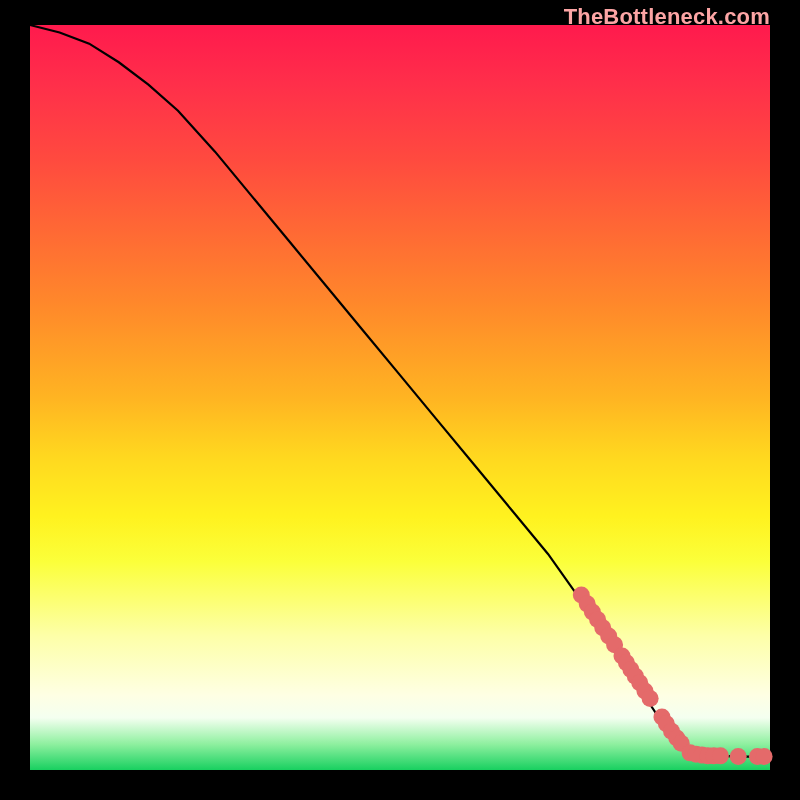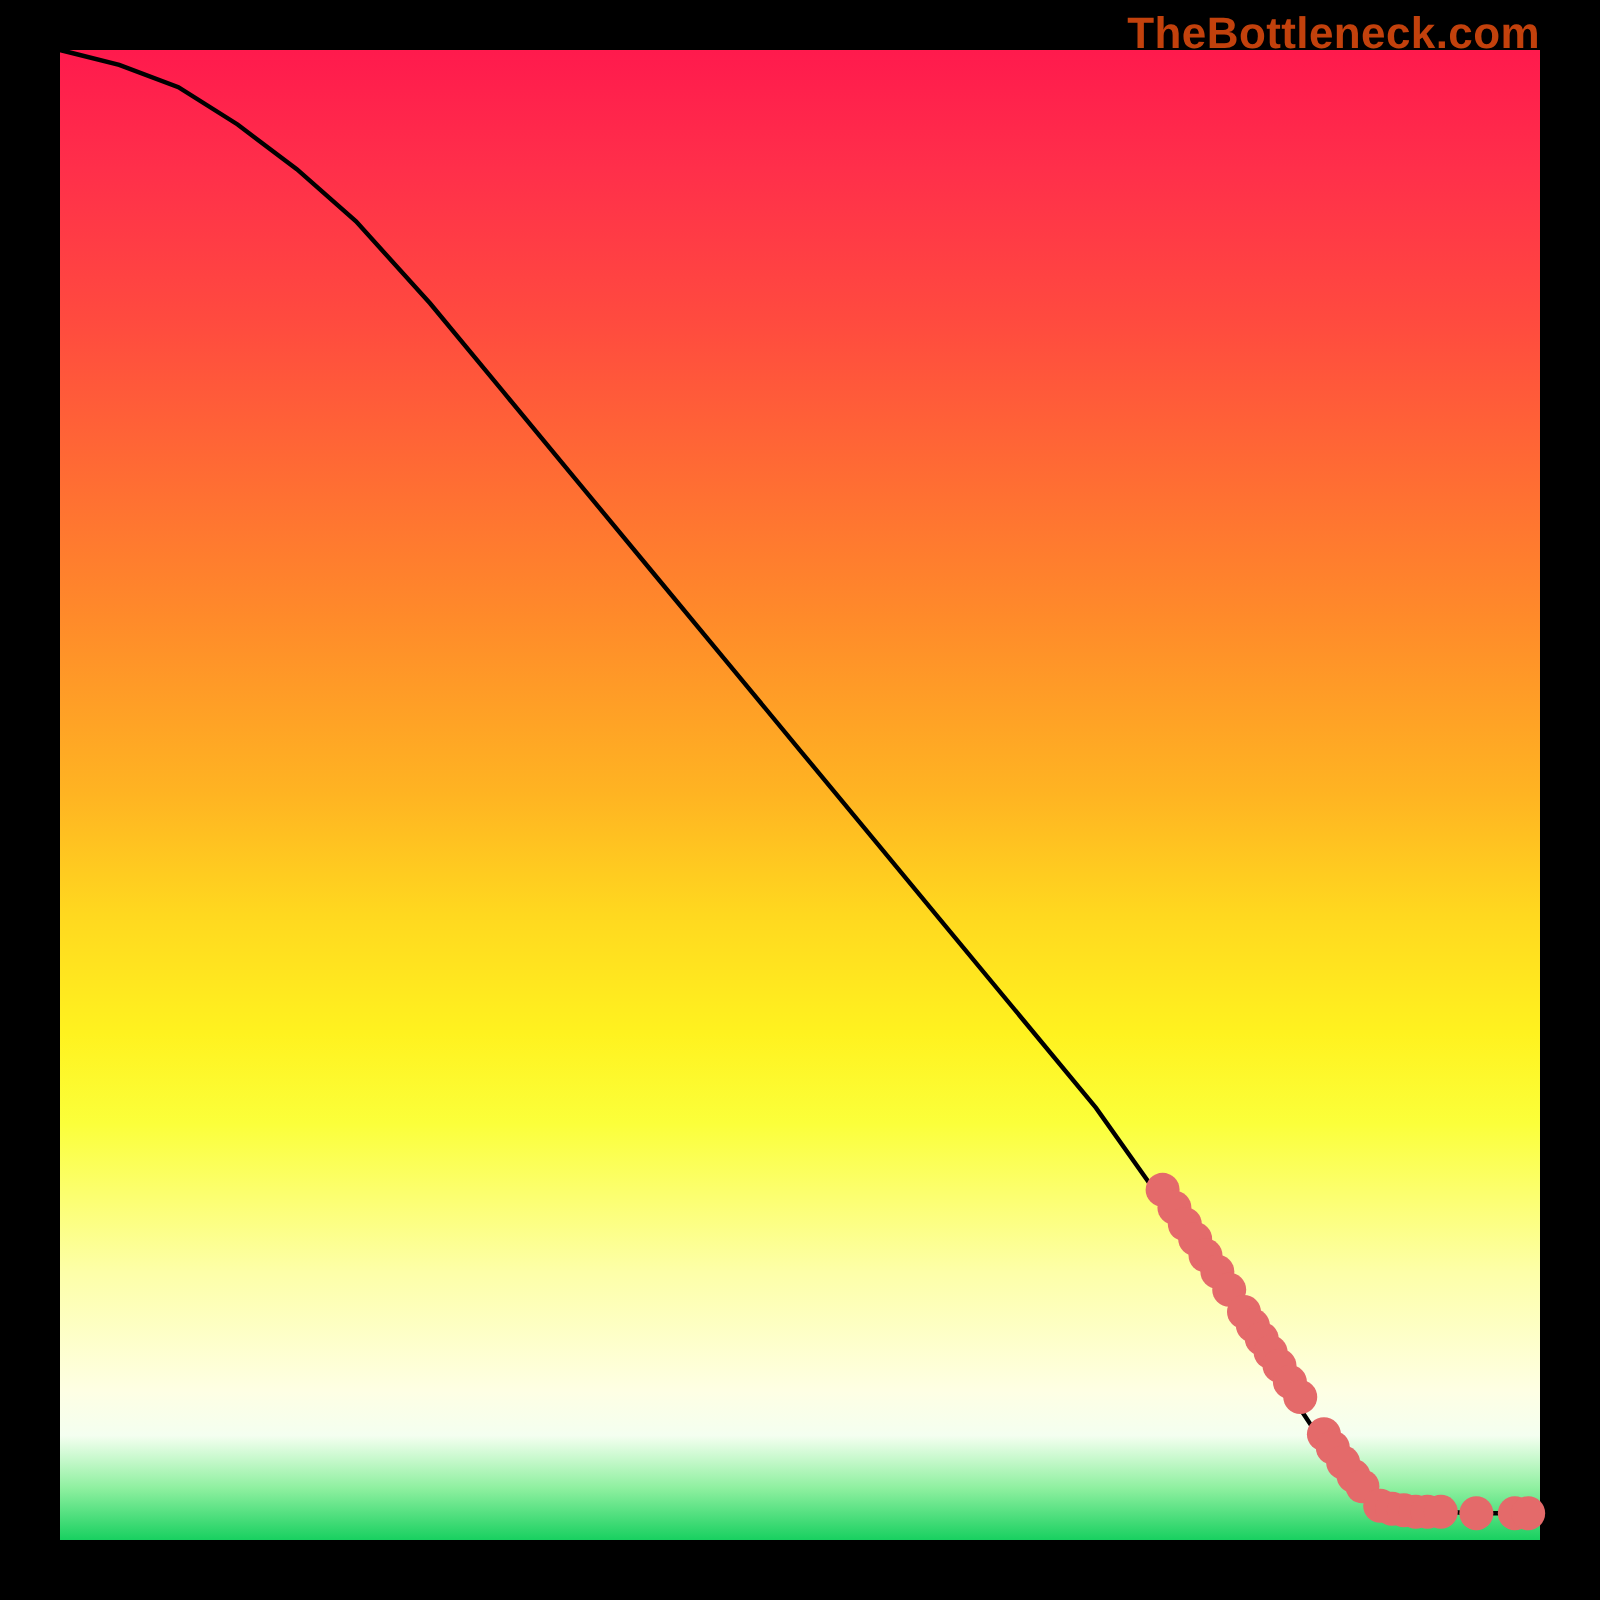--- a/index.html
+++ b/index.html
@@ -39,21 +39,21 @@
       #feffe4 90%,
       #f4fff0 93%,
       #8ff0a0 96.5%,
       #18d060 100%
     );
   }
   .watermark {
     position: absolute;
     top: 4px;
     right: 30px;
-    color: #c2410c;
+    color: #fca5a5;
     font-size: 22px;
     font-weight: 600;
     letter-spacing: 0.2px;
     user-select: none;
   }
   svg.overlay {
     position: absolute;
     left: 30px;
     top: 25px;
     width: 740px;

